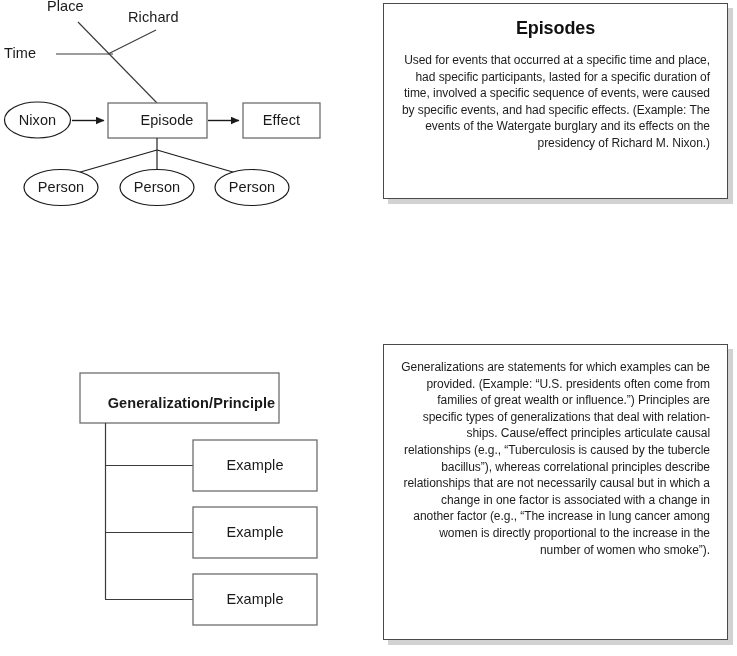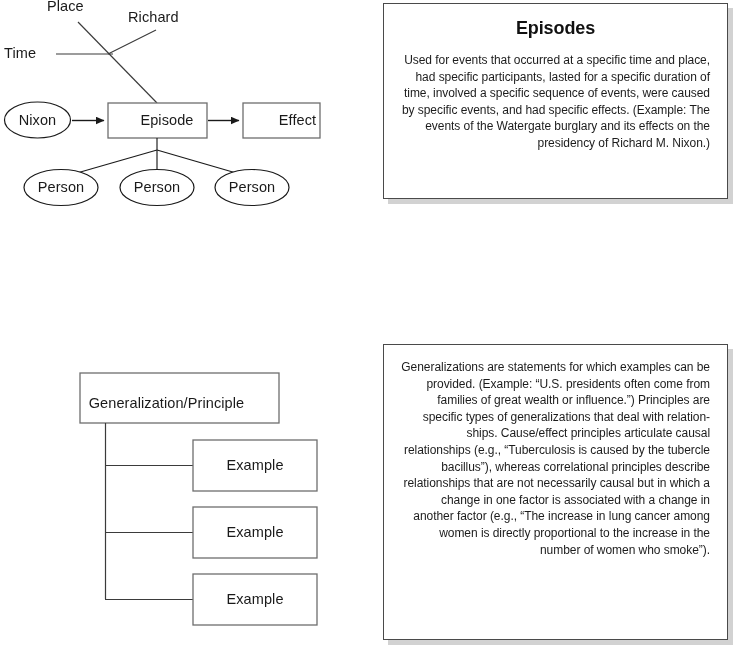--- a/index.html
+++ b/index.html
@@ -128,27 +128,27 @@
     <rect x="193" y="507" width="124" height="51" fill="#ffffff" stroke="#6e6e6e" stroke-width="1.3"></rect>
     <rect x="193" y="574" width="124" height="51" fill="#ffffff" stroke="#6e6e6e" stroke-width="1.3"></rect>
   </svg>
 
   <div class="free-label" style="left:47px; top:-2px;">Place</div>
   <div class="free-label" style="left:128px; top:9px;">Richard</div>
   <div class="free-label" style="left:4px; top:45px;">Time</div>
 
   <div class="node-label" style="left:4px; top:102px; width:67px; height:36px;">Nixon</div>
   <div class="node-label" style="left:108px; top:103px; width:118px; height:35px;">Episode</div>
-  <div class="node-label" style="left:243px; top:103px; width:77px; height:35px;margin-left:16px;">Effect</div>
+  <div class="node-label" style="left:243px; top:103px; width:77px; height:35px;">Effect</div>
 
   <div class="node-label" style="left:24px; top:169px; width:74px; height:37px;">Person</div>
   <div class="node-label" style="left:120px; top:169px; width:74px; height:37px;">Person</div>
   <div class="node-label" style="left:215px; top:169px; width:74px; height:37px;">Person</div>
 
-  <div class="node-label" style="left:67px; top:373px; width:199px; height:60px;">Generalization/Principle</div>
+  <div class="node-label" style="left:92px; top:373px; width:199px; height:60px;font-weight:bold;">Generalization/Principle</div>
   <div class="node-label" style="left:193px; top:440px; width:124px; height:51px;">Example</div>
   <div class="node-label" style="left:193px; top:507px; width:124px; height:51px;">Example</div>
   <div class="node-label" style="left:193px; top:574px; width:124px; height:51px;">Example</div>
 
   <div class="panel" style="left:383px; top:3px; width:345px; height:196px;">
     <div class="panel-inner">
       <div class="panel-title">Episodes</div>
       <p class="panel-body">Used for events that occurred at a specific time and place, had specific participants, lasted for a specific duration of time, involved a specific sequence of events, were caused by specific events, and had specific effects. (Example: The events of the Watergate burglary and its effects on the presidency of Richard M. Nixon.)</p>
     </div>
   </div>

